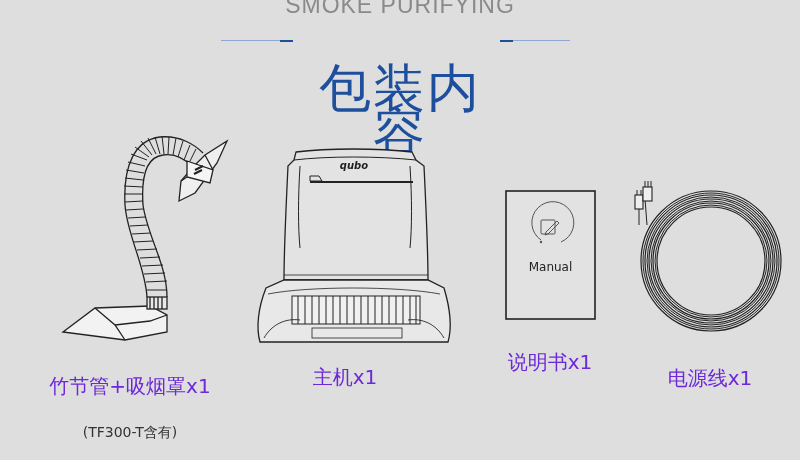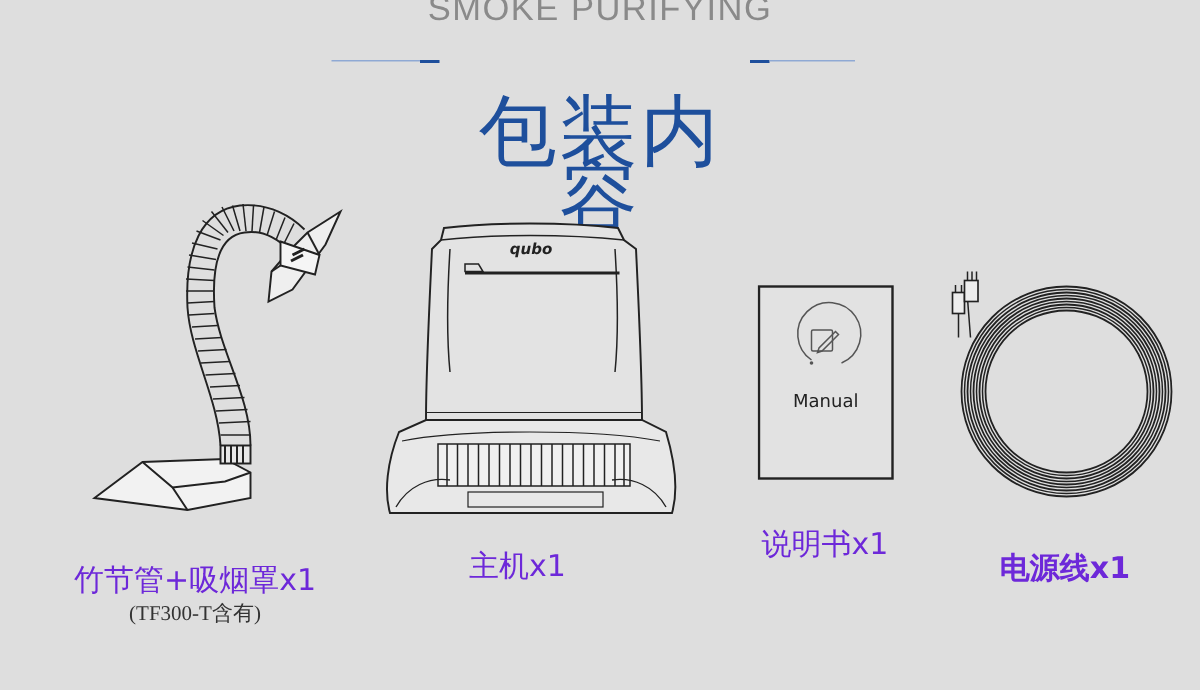--- a/index.html
+++ b/index.html
@@ -98,21 +98,21 @@
 
       <path d="M138 42 L150 30 L172 16 L162 38 L140 68 L124 76 L126 56 Z" fill="#efefef"></path>
       <path d="M132 36 L158 45 L155 58 L132 52 Z" fill="#f5f5f5"></path>
       <path d="M150 30 L158 45"></path>
       <path d="M126 56 L132 52"></path>
       <path d="M140 45 l8 -4 M139 49 l8 -4" stroke-width="2"></path>
     </g>
   </svg>
 </div>
 <div class="label" style="left:20px;width:220px;top:373px;">竹节管+吸烟罩x1</div>
-<div class="sublabel" style="left:20px;width:220px;top:400px;font-family:Liberation Serif, serif;">(TF300-T含有)</div>
+<div class="sublabel" style="left:20px;width:220px;top:424px;">(TF300-T含有)</div>
 
 <div class="item" style="left:248px;top:148px;width:210px;height:200px;">
   <svg width="210" height="200" viewBox="0 0 210 200">
     <g fill="none" stroke="#222" stroke-width="1.3">
 
       <path d="M48 4 C80 0, 130 0, 164 4 L168 12 L176 18 C178 60, 180 100, 180 132 L36 132 C36 100, 38 60, 40 18 L46 12 Z" fill="#e3e3e3"></path>
       <path d="M46 12 C80 8, 130 8, 168 12" stroke-width="1"></path>
       <path d="M52 18 C50 50, 50 80, 52 100" stroke-width="1"></path>
       <path d="M162 18 C164 50, 164 80, 162 100" stroke-width="1"></path>
       <line x1="62" y1="34" x2="165" y2="34" stroke-width="2"></line>
@@ -161,13 +161,13 @@
       <circle cx="86" cy="86" r="58" stroke-width="1.2"></circle>
       <circle cx="86" cy="86" r="56" stroke-width="1"></circle>
       <circle cx="86" cy="86" r="54" stroke-width="1.2"></circle>
       <path d="M14 30 L14 50 M20 24 L22 50" stroke-width="1"></path>
       <rect x="10" y="20" width="8" height="14" fill="#eee" stroke-width="1.1"></rect>
       <rect x="18" y="12" width="9" height="14" fill="#eee" stroke-width="1.1"></rect>
       <path d="M12 20 v-5 M16 20 v-5 M20 12 v-6 M23 12 v-6 M26 12 v-6" stroke-width="1"></path>
     </g>
   </svg>
 </div>
-<div class="label" style="left:650px;width:120px;top:365px;font-weight:bold;">电源线x1</div>
+<div class="label" style="left:650px;width:120px;top:365px;">电源线x1</div>
 
 </body></html>

